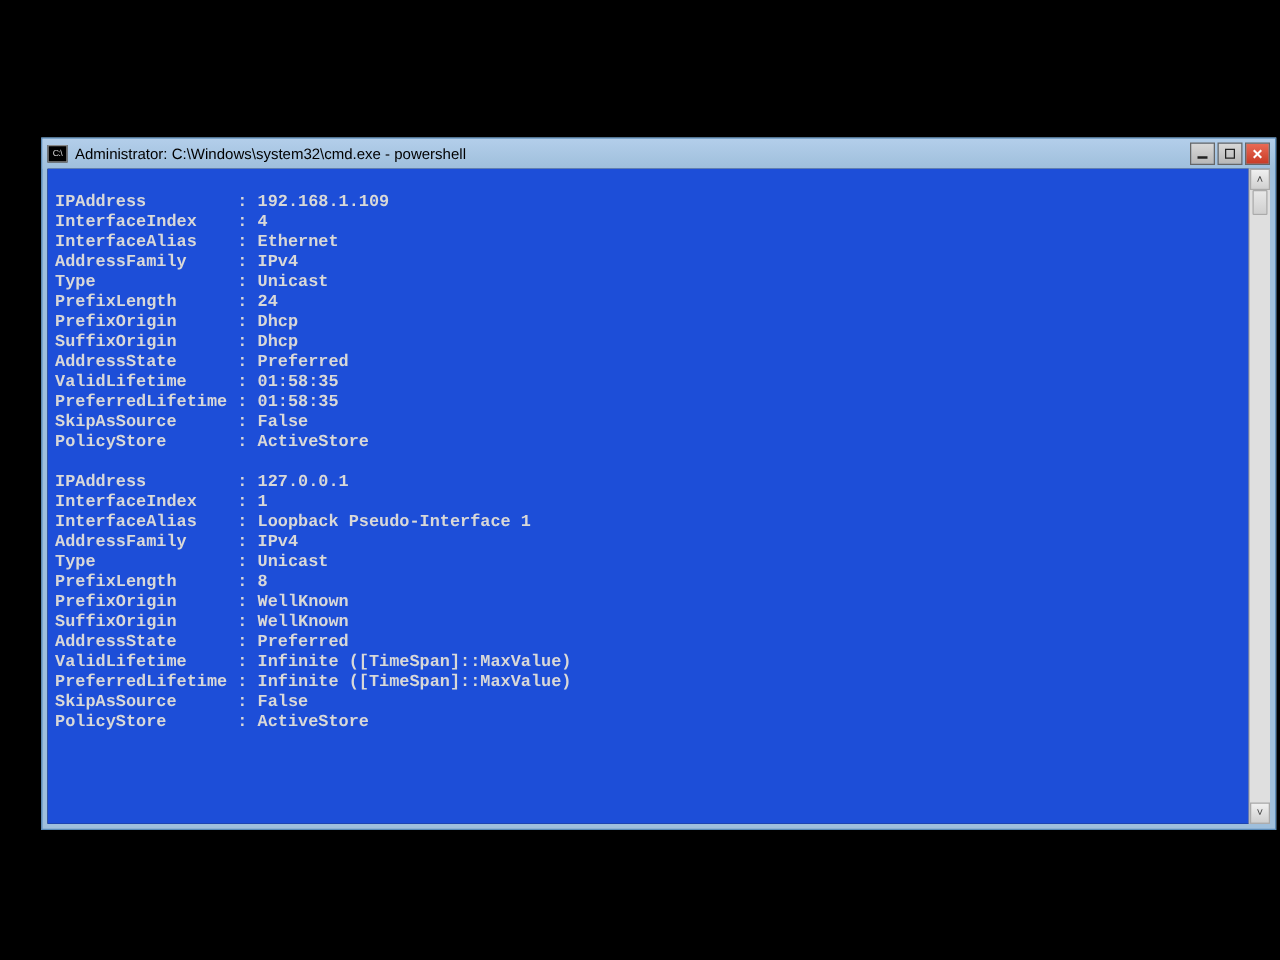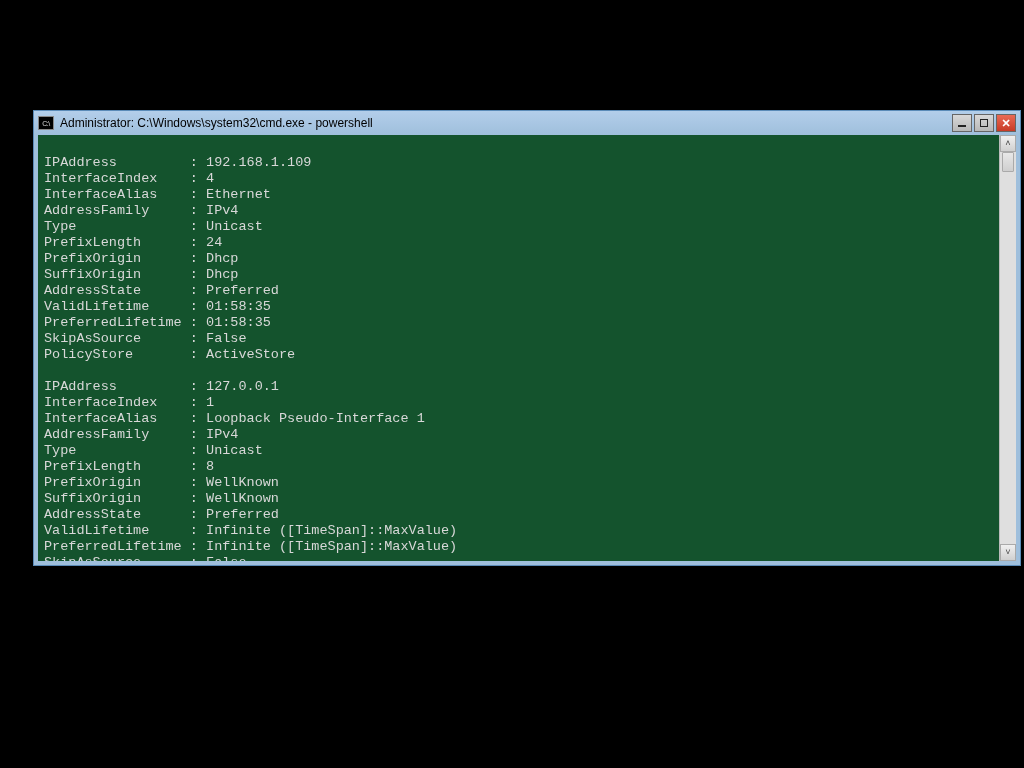--- a/index.html
+++ b/index.html
@@ -8,21 +8,21 @@
       height: 768px;
       background: #000;
       font-family: Consolas, "Courier New", monospace;
       overflow: hidden;
     }
     .window {
       position: absolute;
       left: 33px;
       top: 110px;
       width: 988px;
-      height: 456px;
+      height: 554px;
       background: #9fbfdc;
       border: 1px solid #5b8bb8;
     }
     .titlebar {
       height: 24px;
       background: linear-gradient(to bottom, #b3ceea 0%, #9fbfdc 100%);
       display: flex;
       align-items: center;
       padding: 0 4px;
       font-family: "Segoe UI", Tahoma, sans-serif;
@@ -71,27 +71,28 @@
       position: absolute;
       left: 4px;
       right: 4px;
       top: 24px;
       bottom: 4px;
       background: #000;
       display:flex;
     }
     .terminal {
       flex: 1;
-      background: #14532d;
+      background: #1d4ed8;
       color: #d8d8d8;
       font-size: 13.5px;
       line-height: 16px;
       padding: 4px 6px 4px 6px;
       white-space: pre;
       overflow: hidden;
+      font-weight: bold;
     }
     .scrollbar {
       width: 17px;
       background: #dfdfdf;
       position: relative;
       border-left: 1px solid #bbb;
     }
     .sb-btn {
       height: 17px;
       background: linear-gradient(#f0f0f0,#d0d0d0);

